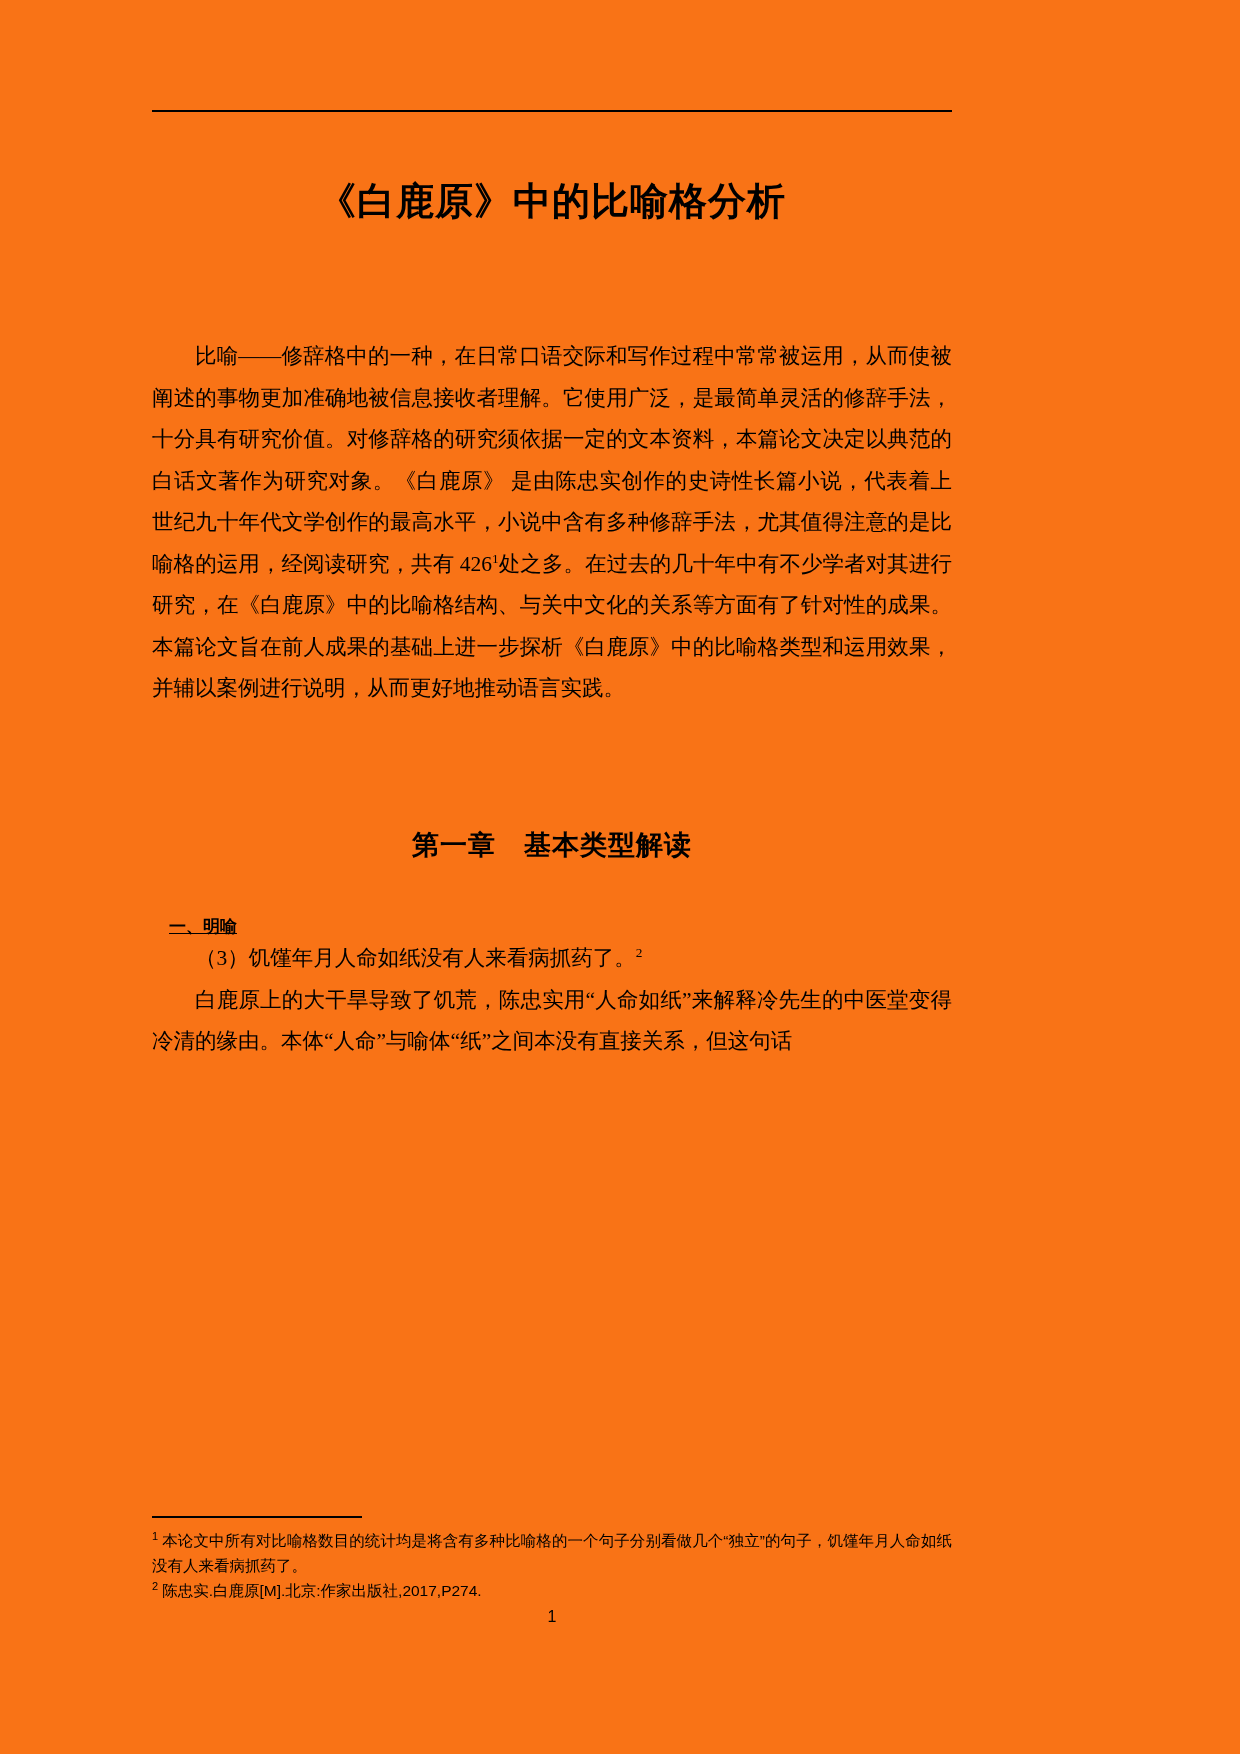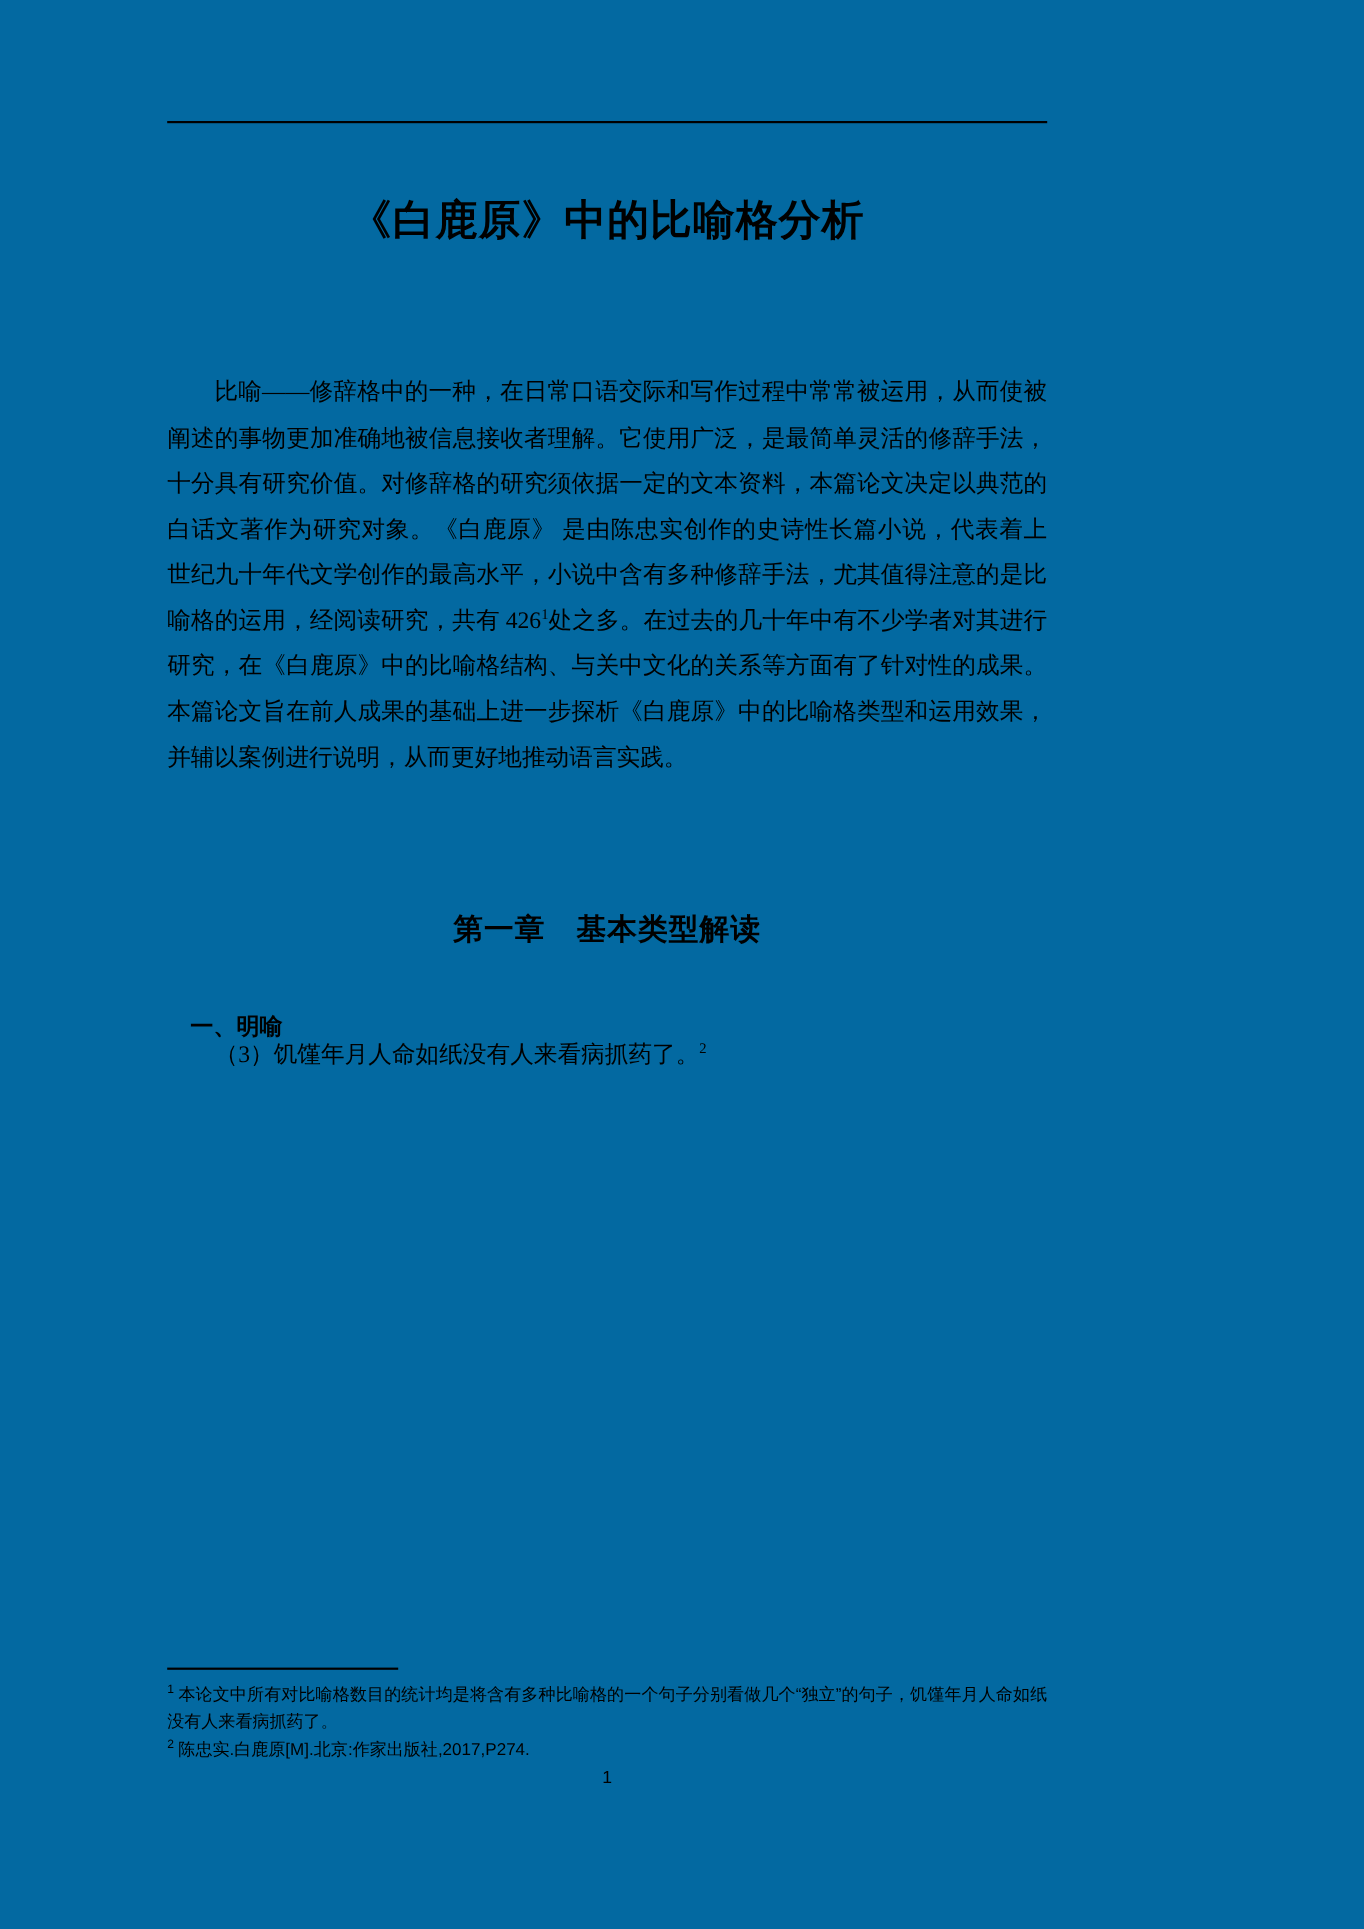--- a/index.html
+++ b/index.html
@@ -9,21 +9,21 @@
   }
   body {
     font-family: "Liberation Sans", "DejaVu Sans", sans-serif;
     color: #000000;
   }
   .page {
     position: relative;
     width: 1240px;
     height: 1754px;
     margin: 0 auto;
-    background: #0369a1;
+    background: #f97316;
     box-sizing: border-box;
     overflow: hidden;
   }
   .page-inner {
     position: absolute;
     left: 152px;
     top: 0;
     width: 800px;
     height: 1754px;
   }
@@ -89,23 +89,24 @@
     font-family: Liberation Serif, serif;
   }
   .preface-body { top: 336px; }
   .mingyu-body  { top: 938px; }
 
   .sub-heading {
     position: absolute;
     left: 0;
     top: 898px;
     width: 800px;
-    font-size: 21px;
+    font-size: 17px;
     font-weight: 700;
     text-indent: 1em;
+    text-decoration: underline;
   }
 
   sup {
     font-size: 0.62em;
     vertical-align: super;
     line-height: 0;
   }
 
   
   .footnote-rule {
@@ -159,20 +160,21 @@
     <div class="body-block preface-body">
       <p><span>比喻——修辞格中的一种，在日常口语交际和写作过程中常常被运用，从而使被阐述的事物更加准确地被信息接收者理解。它使用广泛，是最简单灵活的修辞手法，十分具有研究价值。对修辞格的研究须依据一定的文本资料，本篇论文决定以典范的白话文著作为研究对象。《白鹿原》 是由陈忠实创作的史诗性长篇小说，代表着上世纪九十年代文学创作的最高水平，小说中含有多种修辞手法，尤其值得注意的是比喻格的运用，经阅读研究，共有 426</span><sup>1</sup><span>处之多。在过去的几十年中有不少学者对其进行研究，在《白鹿原》中的比喻格结构、与关中文化的关系等方面有了针对性的成果。本篇论文旨在前人成果的基础上进一步探析《白鹿原》中的比喻格类型和运用效果，并辅以案例进行说明，从而更好地推动语言实践。</span></p>
     </div>
 
     <h2 class="chapter-title">第一章　基本类型解读</h2>
 
     <h3 class="sub-heading">一、明喻</h3>
 
     <div class="body-block mingyu-body">
       <p><span>（3）饥馑年月人命如纸没有人来看病抓药了。</span><sup>2</sup></p>
+      <p>白鹿原上的大干旱导致了饥荒，陈忠实用“人命如纸”来解释冷先生的中医堂变得冷清的缘由。本体“人命”与喻体“纸”之间本没有直接关系，但这句话</p>
     </div>
 
     <div class="footnote-rule"></div>
 
     <div class="footnotes">
       <p class="fn"><span class="fn-marker">1</span><span>本论文中所有对比喻格数目的统计均是将含有多种比喻格的一个句子分别看做几个“独立”的句子，饥馑年月人命如纸没有人来看病抓药了。</span></p>
       <p class="fn"><span class="fn-marker">2</span><span>陈忠实.白鹿原[M].北京:作家出版社,2017,P274.</span></p>
     </div>
 
     <div class="page-number">1</div>

